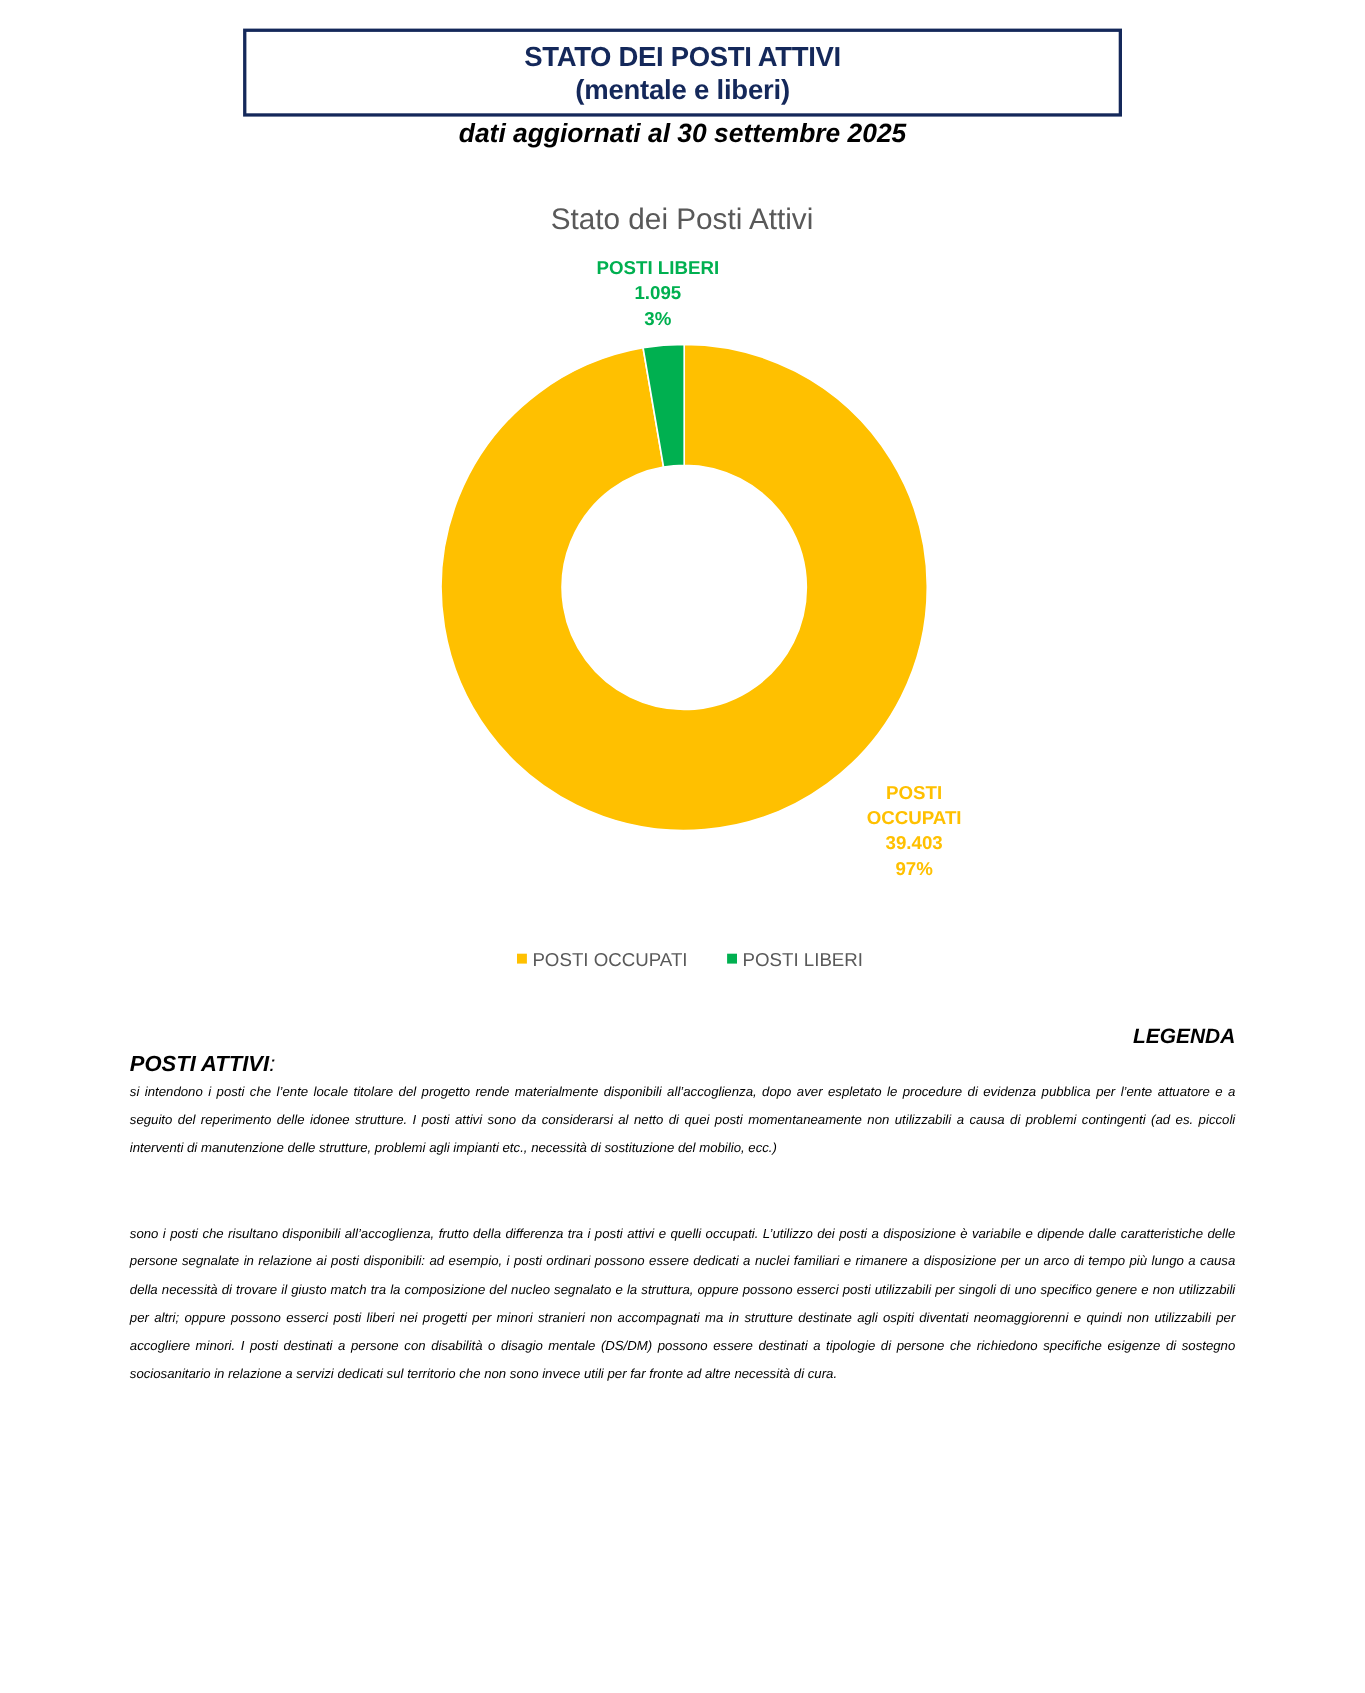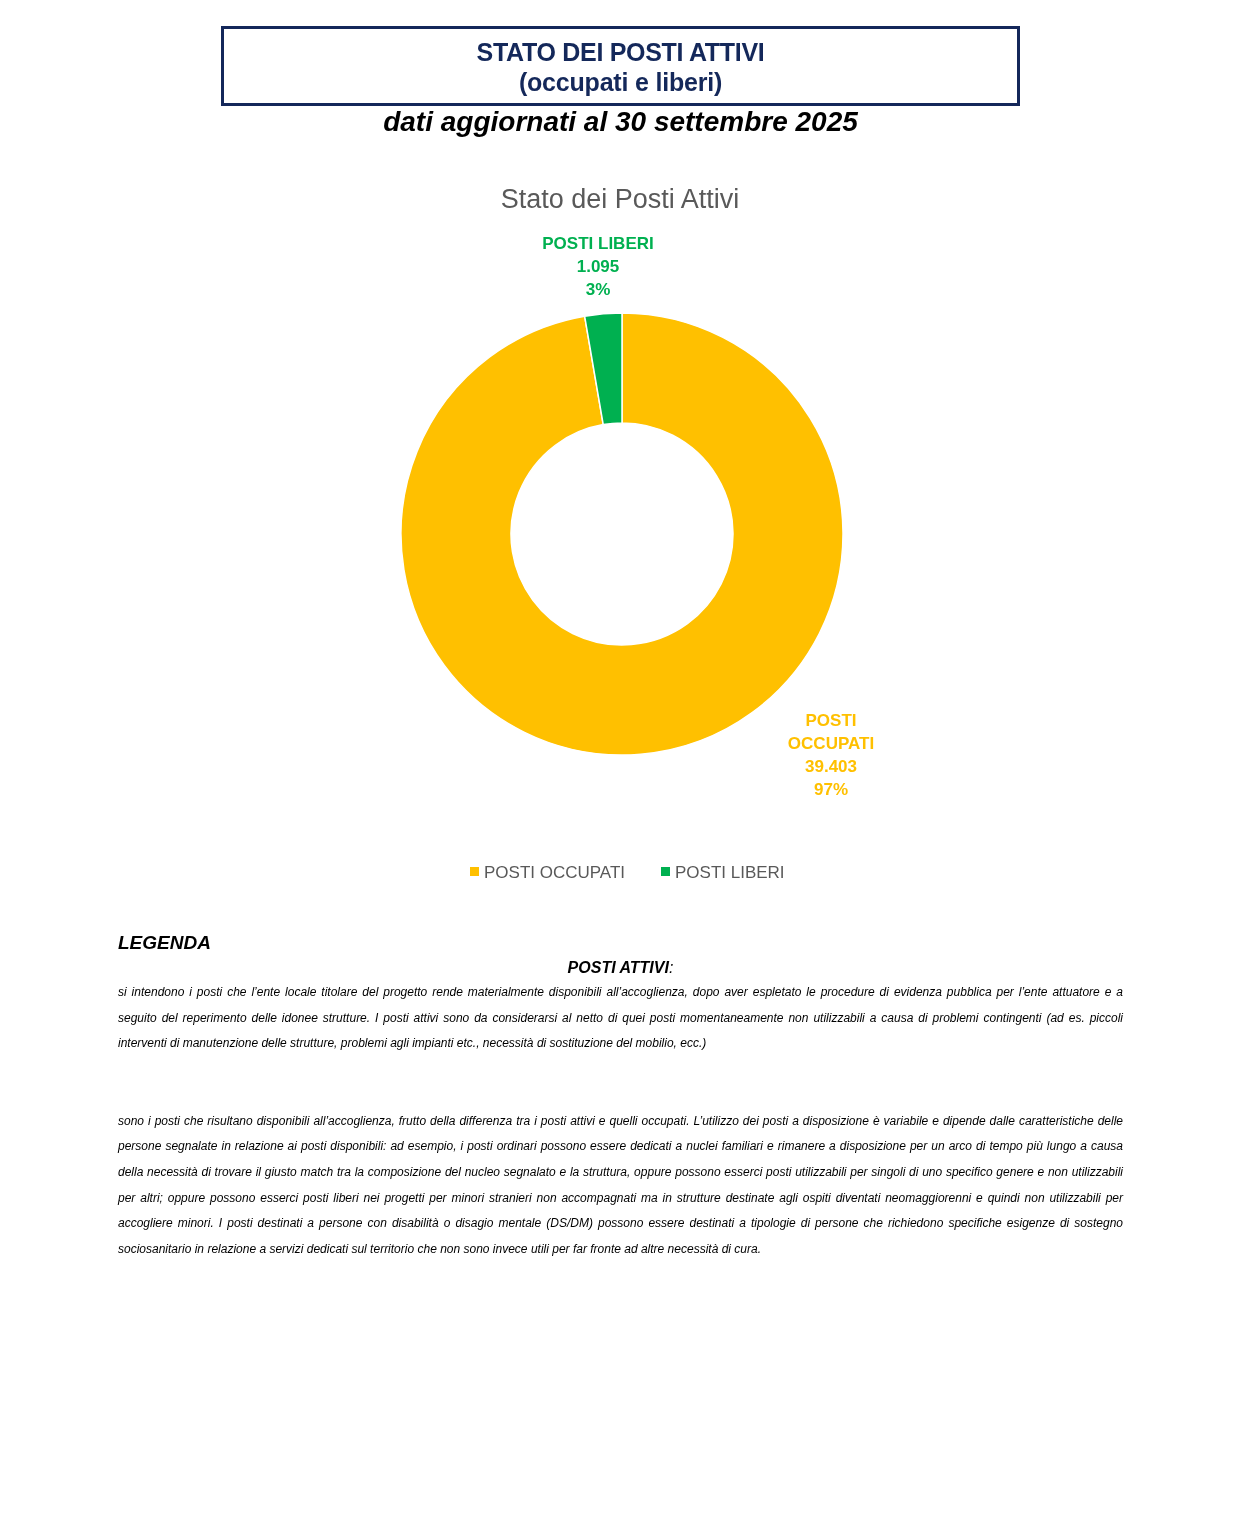--- a/index.html
+++ b/index.html
@@ -4,37 +4,37 @@
 <style>
   html, body { margin: 0; padding: 0; background: #ffffff; }
   body { width: 1241px; height: 1539px; position: relative; overflow: hidden; font-family: "Liberation Sans", sans-serif; color: #000; }
   .title-box {
     position: absolute; left: 221px; top: 26px; width: 793px; height: 74px;
     border: 3px solid #14285a; box-sizing: content-box;
     text-align: center; color: #14285a;
   }
   .title-line1 { font-family: "Liberation Sans", sans-serif; font-weight: bold; font-size: 25px; line-height: 30px; margin-top: 8px; letter-spacing: -0.3px; }
   .title-line2 { font-family: "Liberation Sans", sans-serif; font-weight: bold; font-size: 25px; line-height: 30px; letter-spacing: -0.2px; }
-  .subtitle { position: absolute; left: 0; width: 1241px; top: 110px; text-align: center; font-weight: bold; font-style: italic; font-size: 28px; line-height: 24px; }
+  .subtitle { position: absolute; left: 0; width: 1241px; top: 110px; text-align: center; font-weight: bold; font-style: italic; font-size: 24px; line-height: 24px; }
   #chart { position: absolute; left: 0; top: 160px; width: 1241px; height: 740px; }
   .chart-title { font-family: "Liberation Sans", sans-serif; font-size: 27px; fill: #595959; }
   .lbl { font-family: "Liberation Sans", sans-serif; font-weight: bold; font-size: 17px; }
   .legend-text { font-family: "Liberation Sans", sans-serif; font-size: 17px; fill: #595959; }
   .legend { position: absolute; left: 118px; width: 1005px; top: 930px; }
-  .legend-heading { text-align: left; font-weight: bold; font-style: italic; font-size: 19px; line-height: 26px; }
-  .term { font-weight: bold; font-style: italic; font-size: 16px; line-height: 24px; margin-top: 0; text-align: center; }
+  .legend-heading { text-align: right; font-weight: bold; font-style: italic; font-size: 19px; line-height: 26px; }
+  .term { font-weight: bold; font-style: italic; font-size: 20px; line-height: 24px; margin-top: 0; }
   .def { font-style: italic; font-size: 12px; line-height: 25.6px; text-align: justify; margin: 0; }
   .gap { height: 26px; }
 </style>
 </head>
 <body>
 
 <div class="title-box" style="border-color: rgb(20, 40, 90); color: rgb(20, 40, 90);">
   <div class="title-line1">STATO DEI POSTI ATTIVI</div>
-  <div class="title-line2">(occupati e liberi)</div>
+  <div class="title-line2">(mentale e liberi)</div>
 </div>
 <div class="subtitle">dati aggiornati al 30 settembre 2025</div>
 
 <svg id="chart" viewBox="0 160 1241 740" xmlns="http://www.w3.org/2000/svg">
   <text class="chart-title" x="620" y="208" text-anchor="middle">Stato dei Posti Attivi</text>
   <g id="slices">
       <path d="M622,313 A221,221 0 1 1 584.6352915922738,316.1815467743709 L603.2331102567529,424.5979714568107 A111,111 0 1 0 622,423 Z" fill="#FFC000" stroke="#ffffff" stroke-width="1.5"></path>
       <path d="M584.6352915922738,316.1815467743709 A221,221 0 0 1 622,313 L622,423 A111,111 0 0 0 603.2331102567529,424.5979714568107 Z" fill="#00B050" stroke="#ffffff" stroke-width="1.5"></path>
     </g>
 

